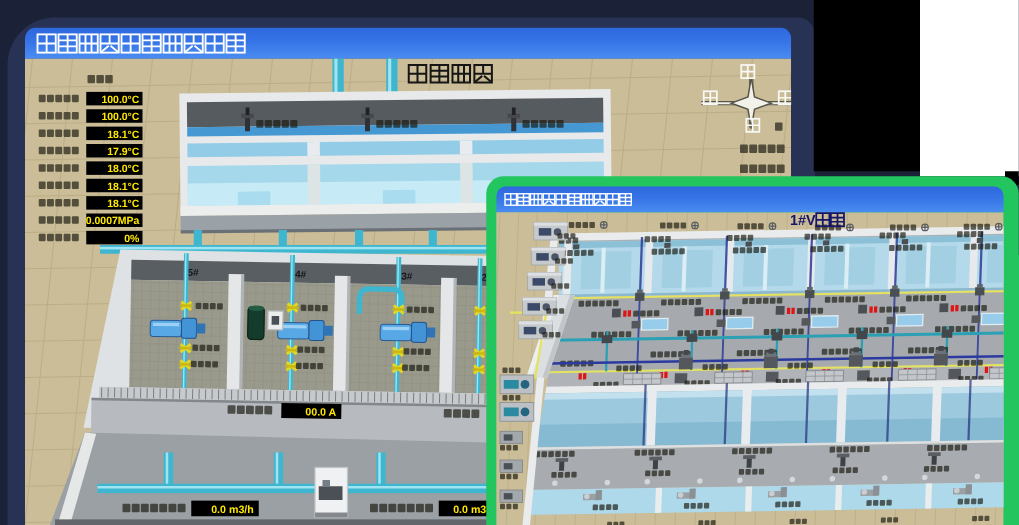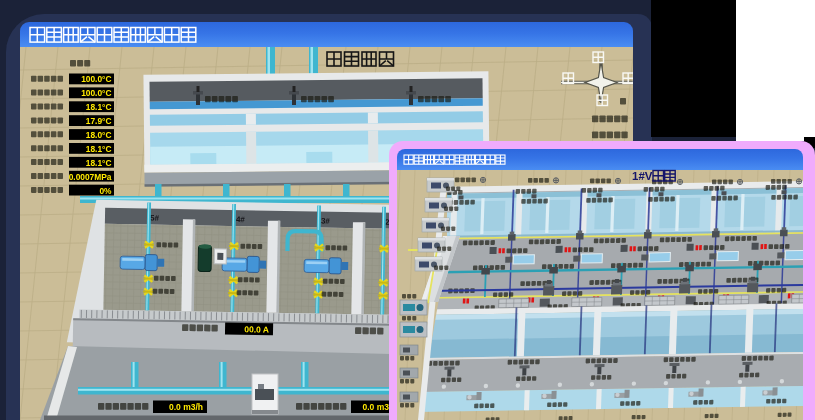--- a/index.html
+++ b/index.html
@@ -587,21 +587,21 @@
 <g fill="#1a1a12" fill-opacity="0.68">
 <rect x="592.0" y="131.5" width="6.3" height="6.8" rx="0.8"></rect>
 <rect x="599.4" y="131.5" width="6.3" height="6.8" rx="0.8"></rect>
 <rect x="606.7" y="131.5" width="6.3" height="6.8" rx="0.8"></rect>
 <rect x="614.1" y="131.5" width="6.3" height="6.8" rx="0.8"></rect>
 <rect x="621.4" y="131.5" width="6.3" height="6.8" rx="0.8"></rect>
 </g>
 </svg>
   </div>
 
-<div class="abs" style="left:389px;top:141px;width:426px;height:279px;background:#f0abfc;border-radius:14px 14px 0 0;">
+<div class="abs" style="left:389px;top:141px;width:426px;height:279px;background:#22c55e;border-radius:14px 14px 0 0;">
 <div class="abs" style="left:8px;top:8px;width:406px;height:271px;border-radius:8px 8px 0 0;overflow:hidden;">
 
 <div class="abs" style="left:0;top:0;width:406px;height:21px;background:linear-gradient(180deg,#2d68dd 0%,#3674e6 45%,#4a8df2 100%);"></div>
 <svg class="abs" style="left:0;top:0;" width="406" height="271" viewBox="397 149 406 271" xmlns="http://www.w3.org/2000/svg">
 
 <g stroke="#ffffff" fill="none" stroke-width="1.1">
 <rect x="404.0" y="155.0" width="9.2" height="9.2"></rect>
 <path d="M404.0,159.6 h9.2 M408.6,155.0 v9.2"></path>
 <rect x="414.2" y="155.0" width="9.2" height="9.2"></rect>
 <path d="M414.2,158.0 h9.2 M414.2,161.1 h9.2 M418.8,155.0 v9.2"></path>

